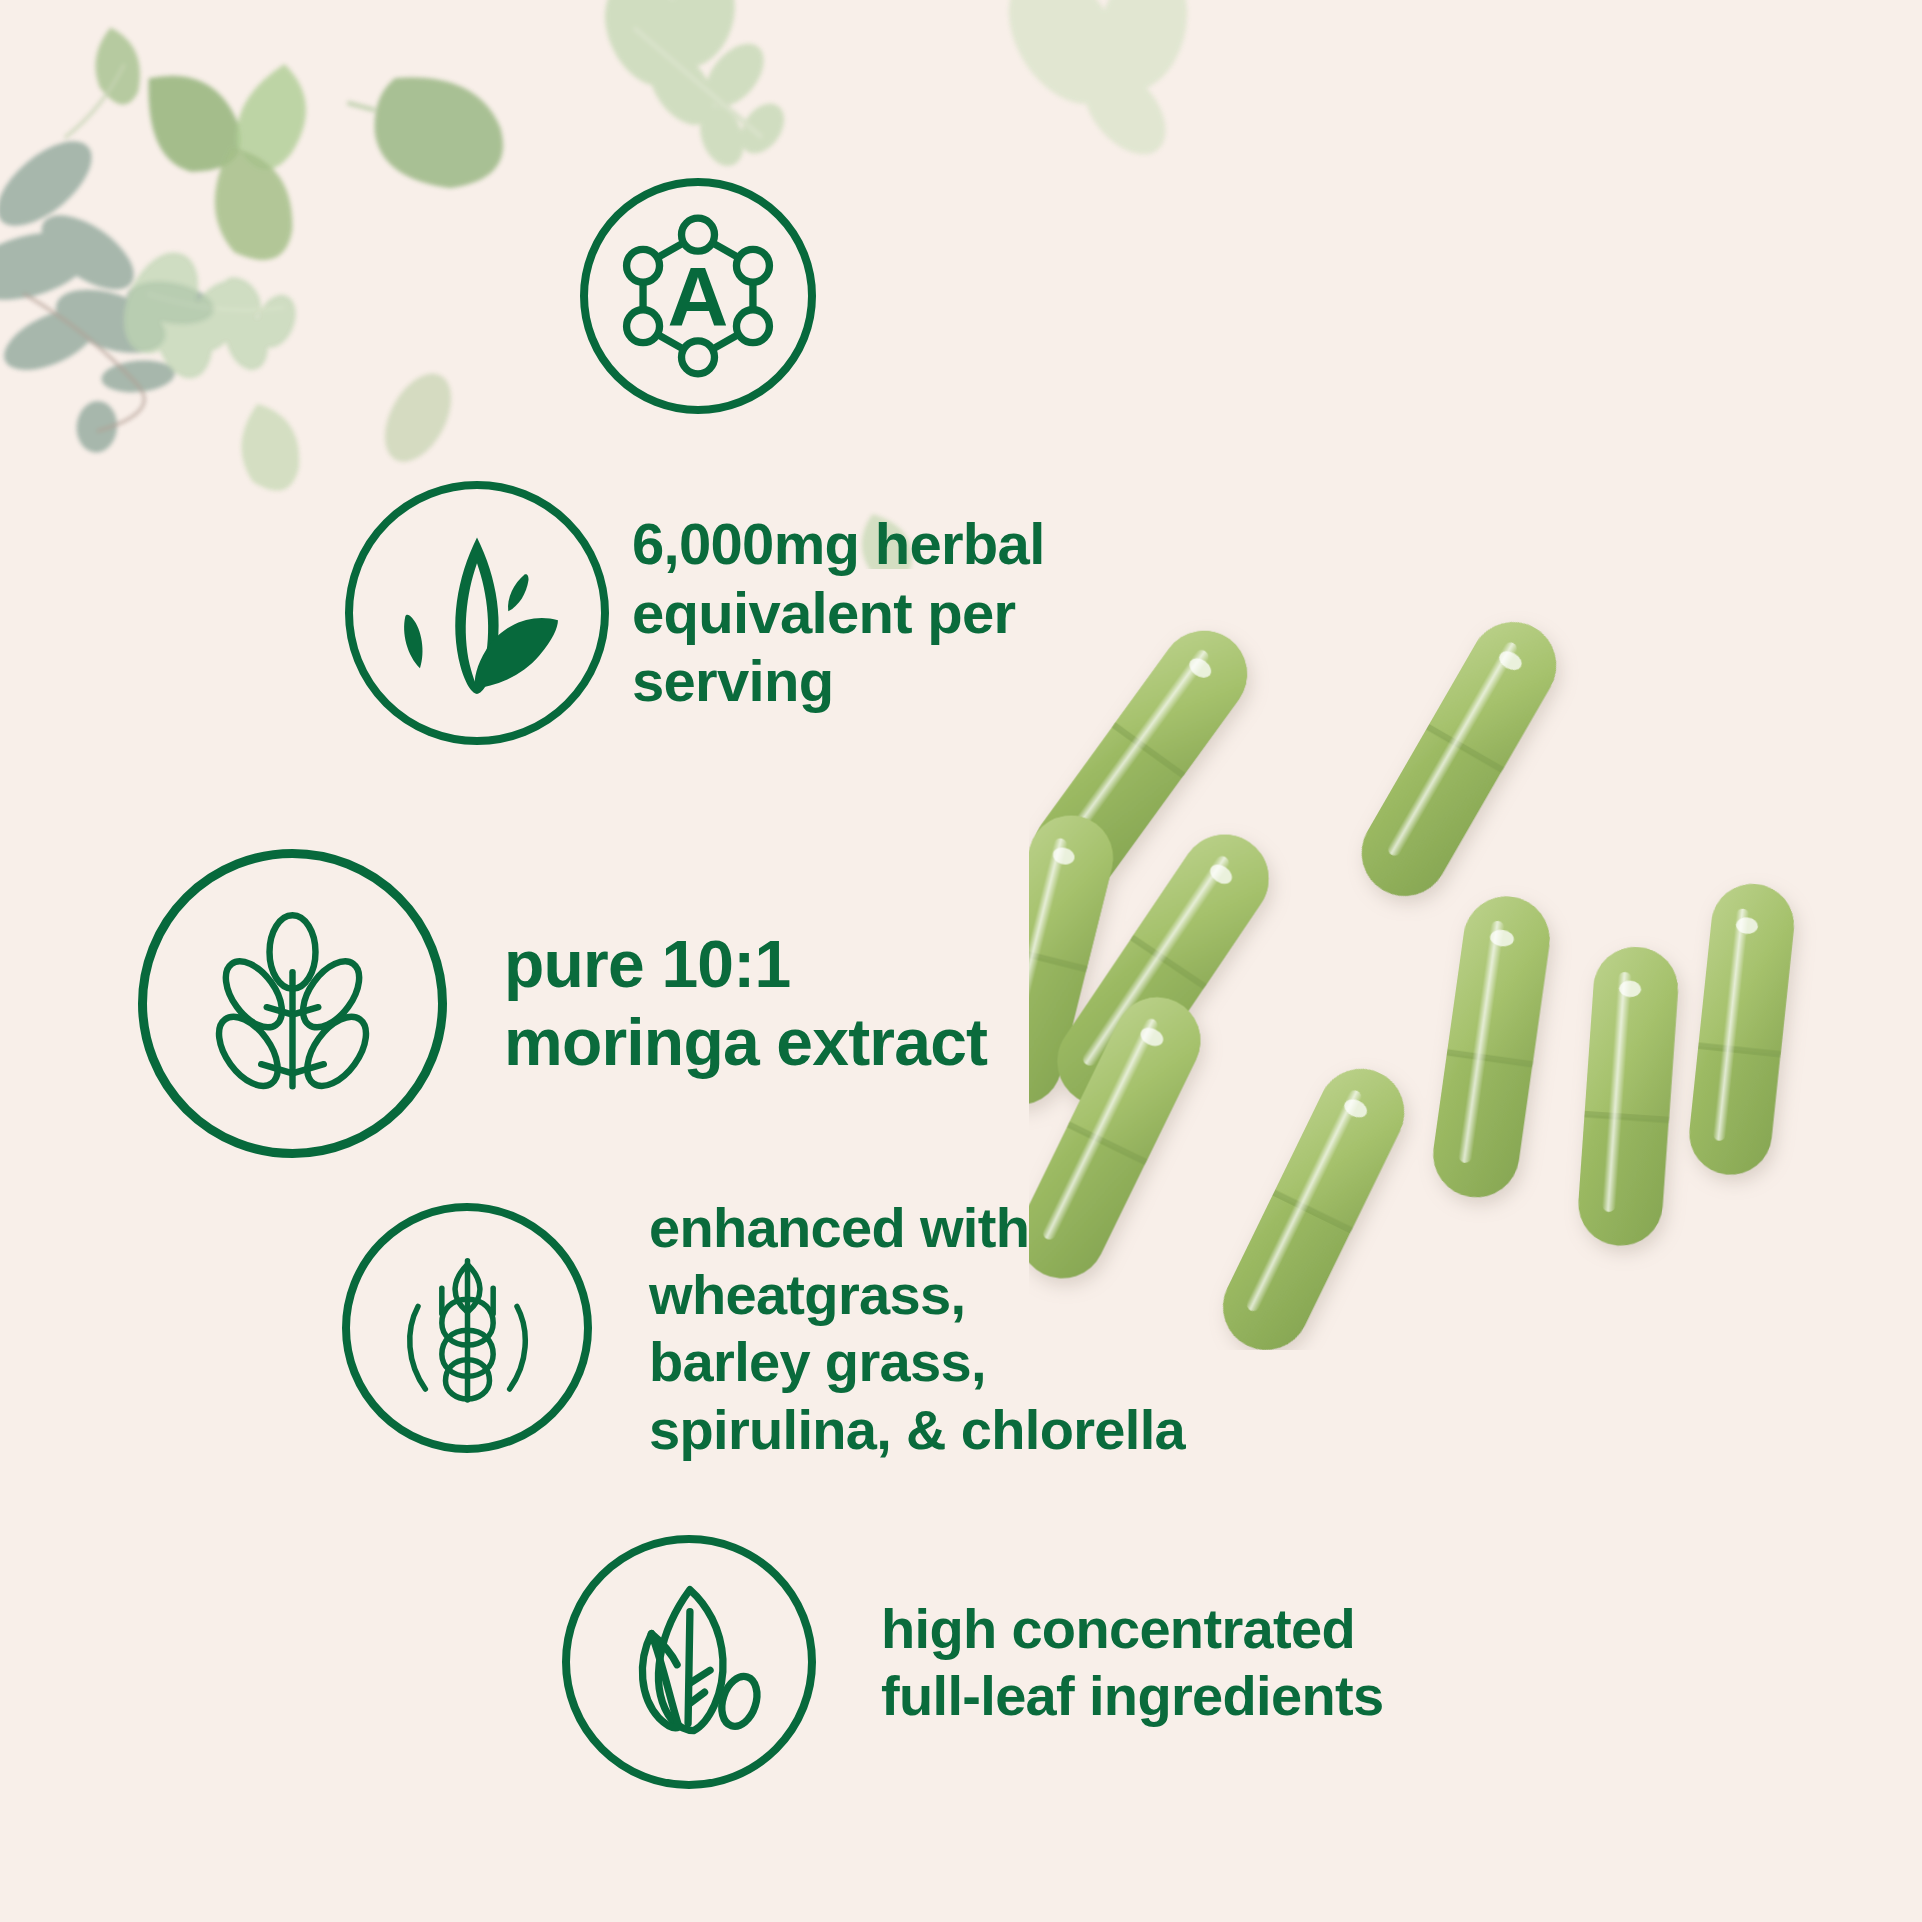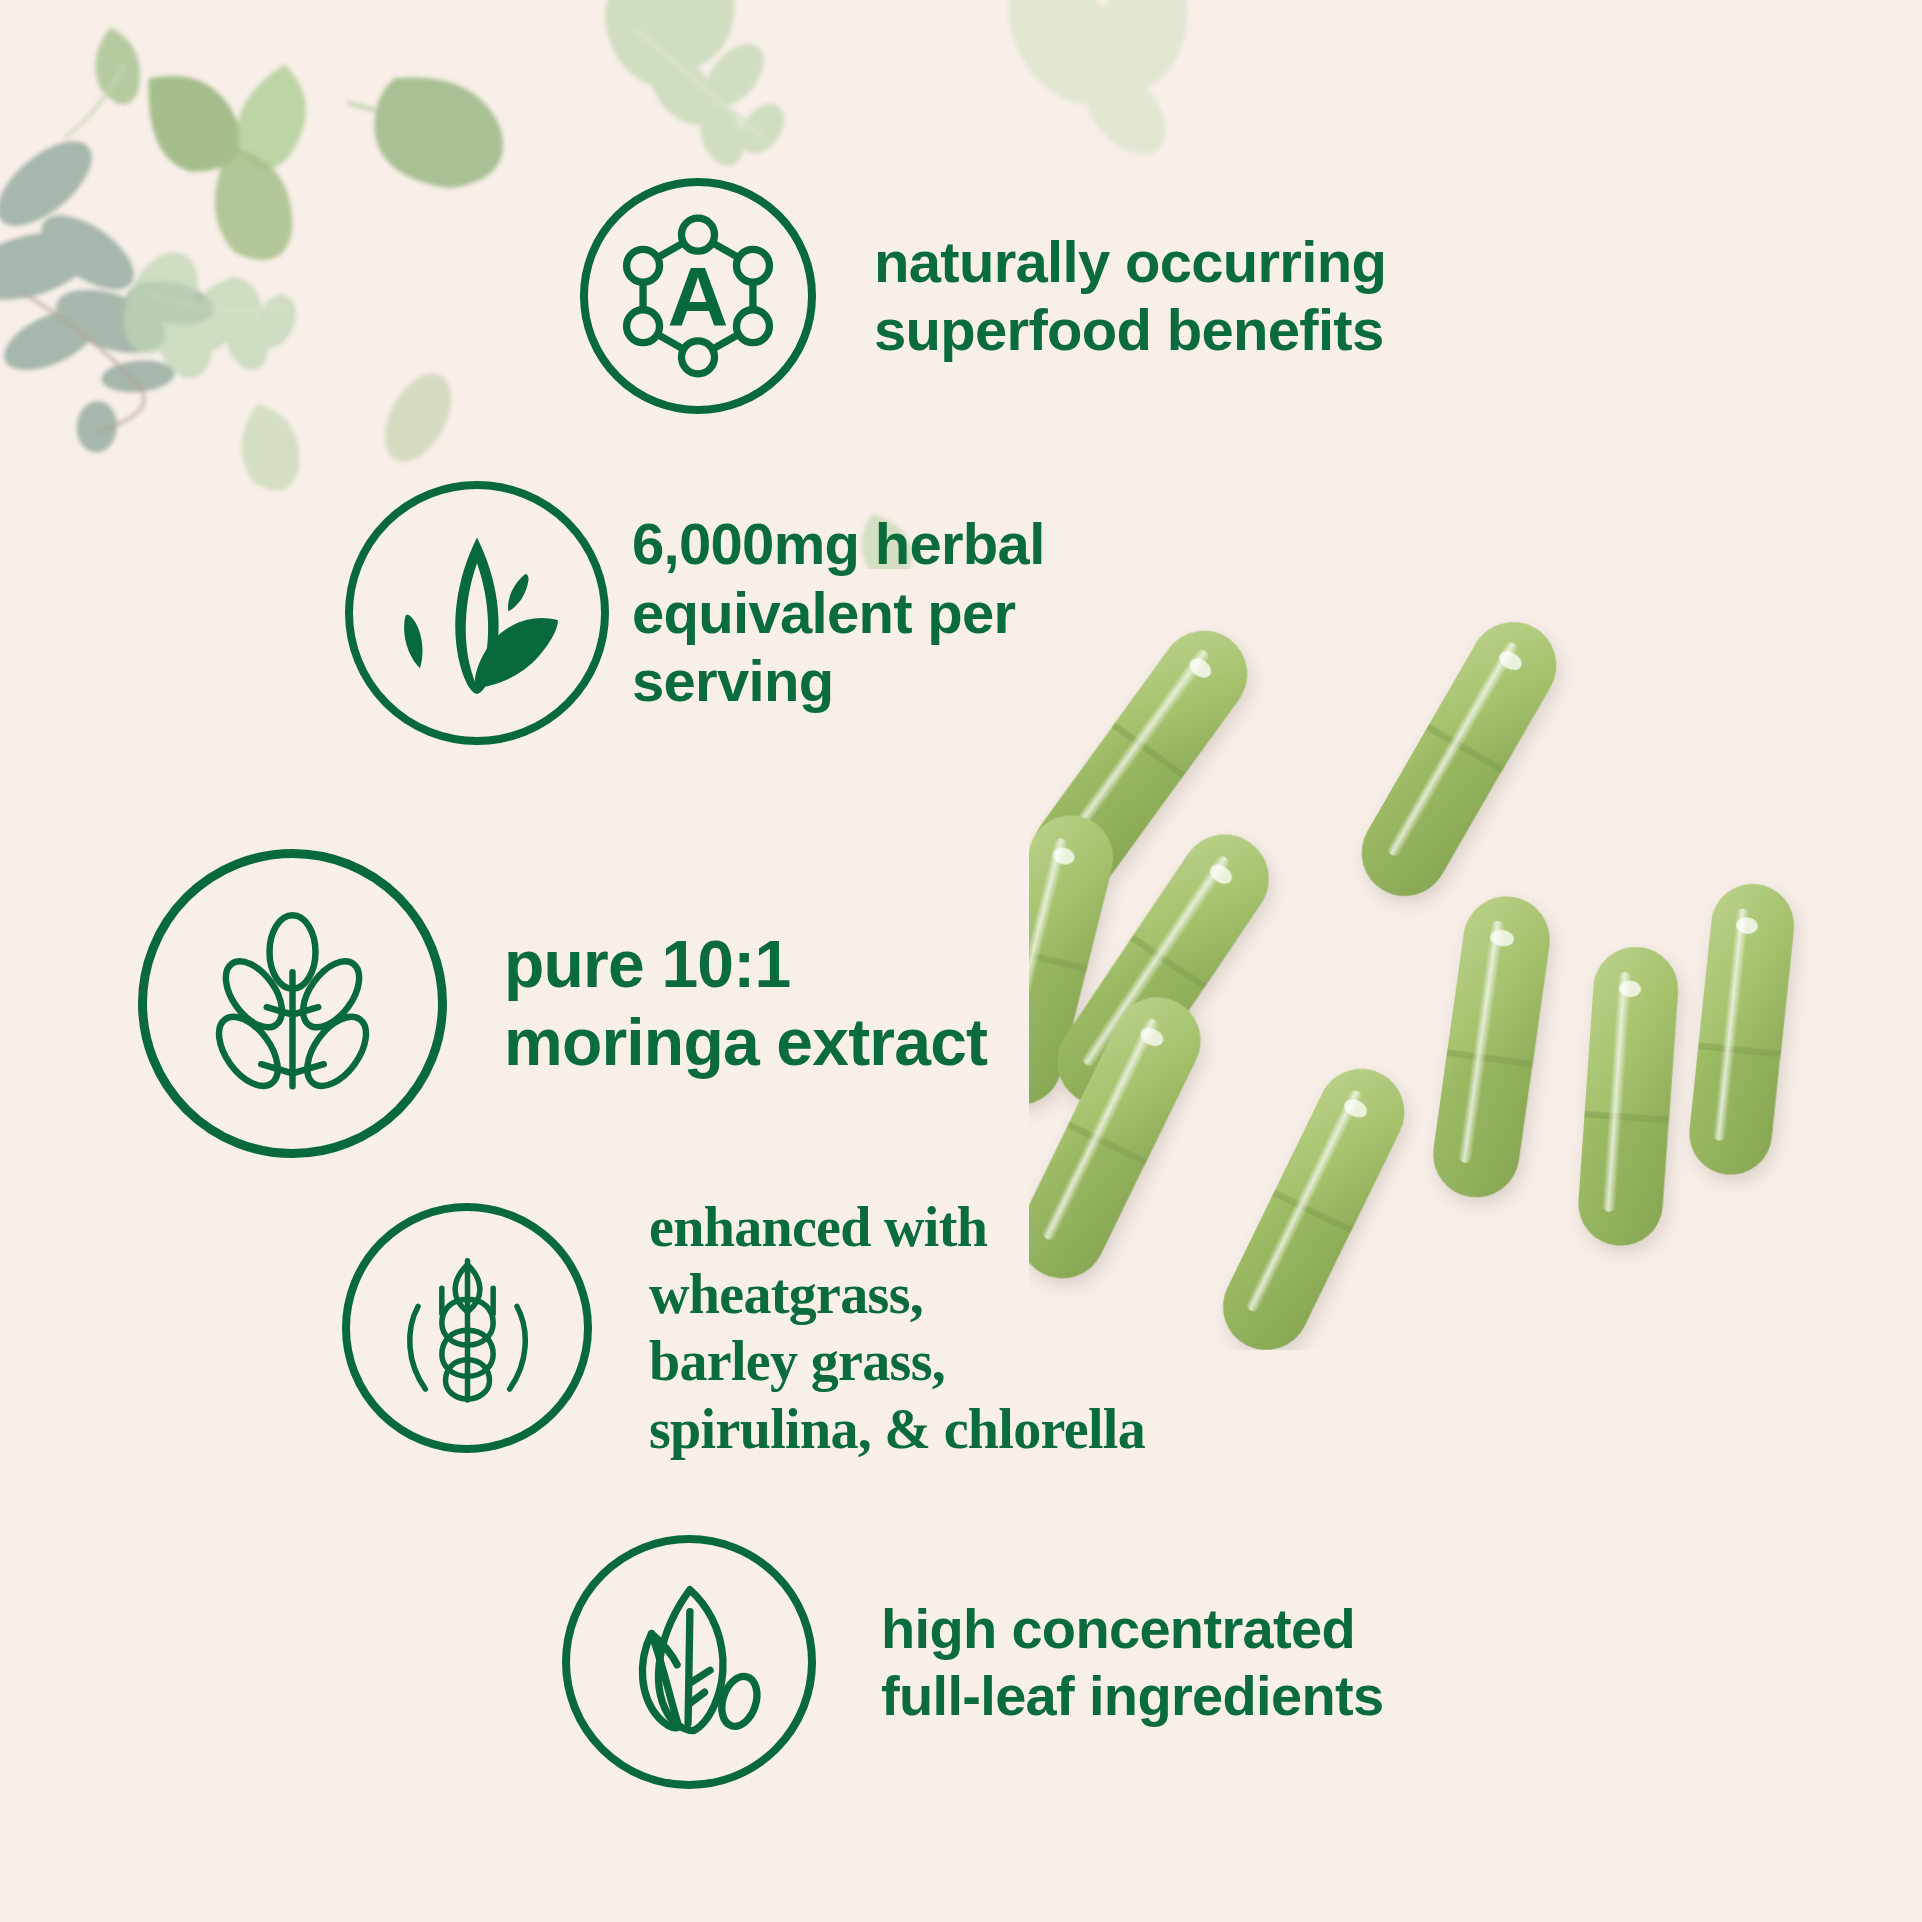--- a/index.html
+++ b/index.html
@@ -42,21 +42,21 @@
   #f2{left:345px;top:481px;}
   #f2 .badge{width:264px;height:264px;border-width:8.3px;}
   #f2 .ftext{margin-left:23px;font-size:58px;line-height:1.18;}
 
   #f3{left:138px;top:849px;}
   #f3 .badge{width:309px;height:309px;border-width:9.2px;}
   #f3 .ftext{margin-left:57px;font-size:66px;line-height:1.18;}
 
   #f4{left:342px;top:1194px;}
   #f4 .badge{width:250px;height:250px;border-width:8.3px;}
-  #f4 .ftext{margin-left:57px;font-size:56px;line-height:1.20;font-family:Liberation Serif, serif;}
+  #f4 .ftext{margin-left:57px;font-size:56px;line-height:1.20;}
 
   #f5{left:562px;top:1535px;gap:8px;}
   #f5 .badge{width:254px;height:254px;border-width:8.3px;}
   #f5 .ftext{margin-left:57px;font-size:56px;line-height:1.20;}
 
   
   .capsules{position:absolute;left:1029px;top:588px;width:808px;height:762px;}
   .capsules svg{display:block;}
 </style>
 </head>
@@ -158,22 +158,20 @@
           <circle cx="95" cy="28" r="18" fill="#f8efe9"></circle>
           <circle cx="35" cy="62" r="18" fill="#f8efe9"></circle>
           <circle cx="155" cy="62" r="18" fill="#f8efe9"></circle>
           <circle cx="35" cy="128" r="18" fill="#f8efe9"></circle>
           <circle cx="155" cy="128" r="18" fill="#f8efe9"></circle>
           <circle cx="95" cy="162" r="18" fill="#f8efe9"></circle>
         </g>
         <text x="95" y="128" text-anchor="middle" font-family="Liberation Sans, sans-serif" font-size="92" font-weight="700" fill="#07693c">A</text>
       </svg>
     </div>
-    <div class="ftext">naturally occurring
-superfood benefits</div>
   </div>
 
   <div class="feature" id="f2">
     <div class="badge">
       <svg width="184" height="184" viewBox="0 0 200 200" xmlns="http://www.w3.org/2000/svg">
         <g fill="#07693c">
 
           <path d="M100 18 C78 62 70 112 82 158 C88 180 96 188 100 188 C104 188 112 180 118 158 C130 112 122 62 100 18 Z
                    M100 46 C112 80 116 120 108 156 C104 172 101 178 100 178 C99 178 96 172 92 156 C84 120 88 80 100 46 Z"></path>
 

